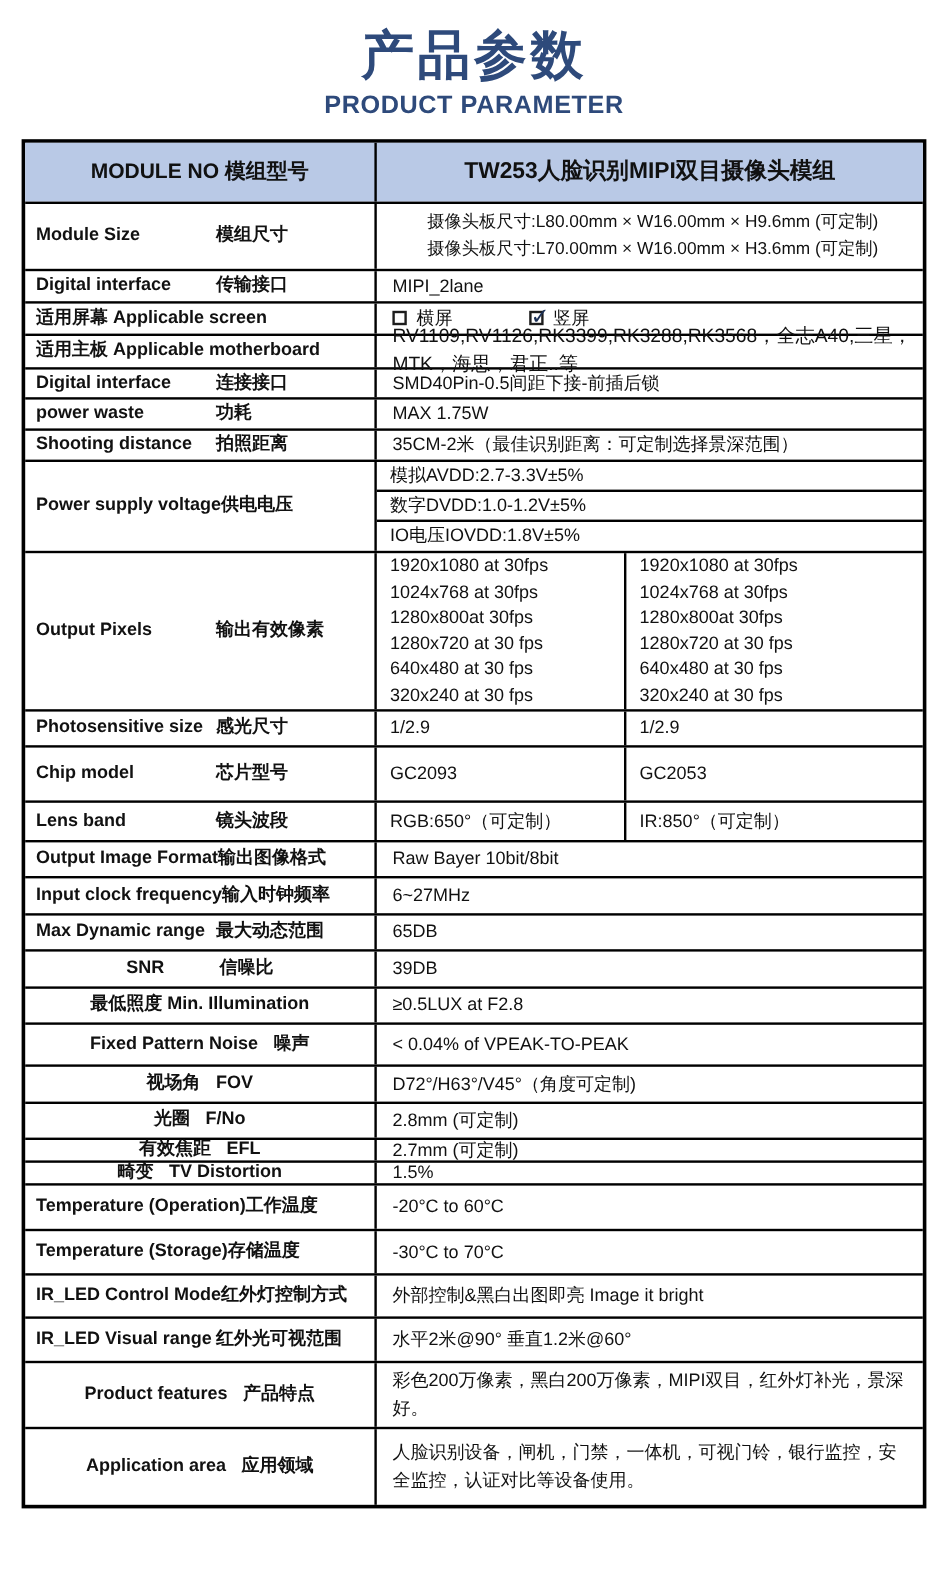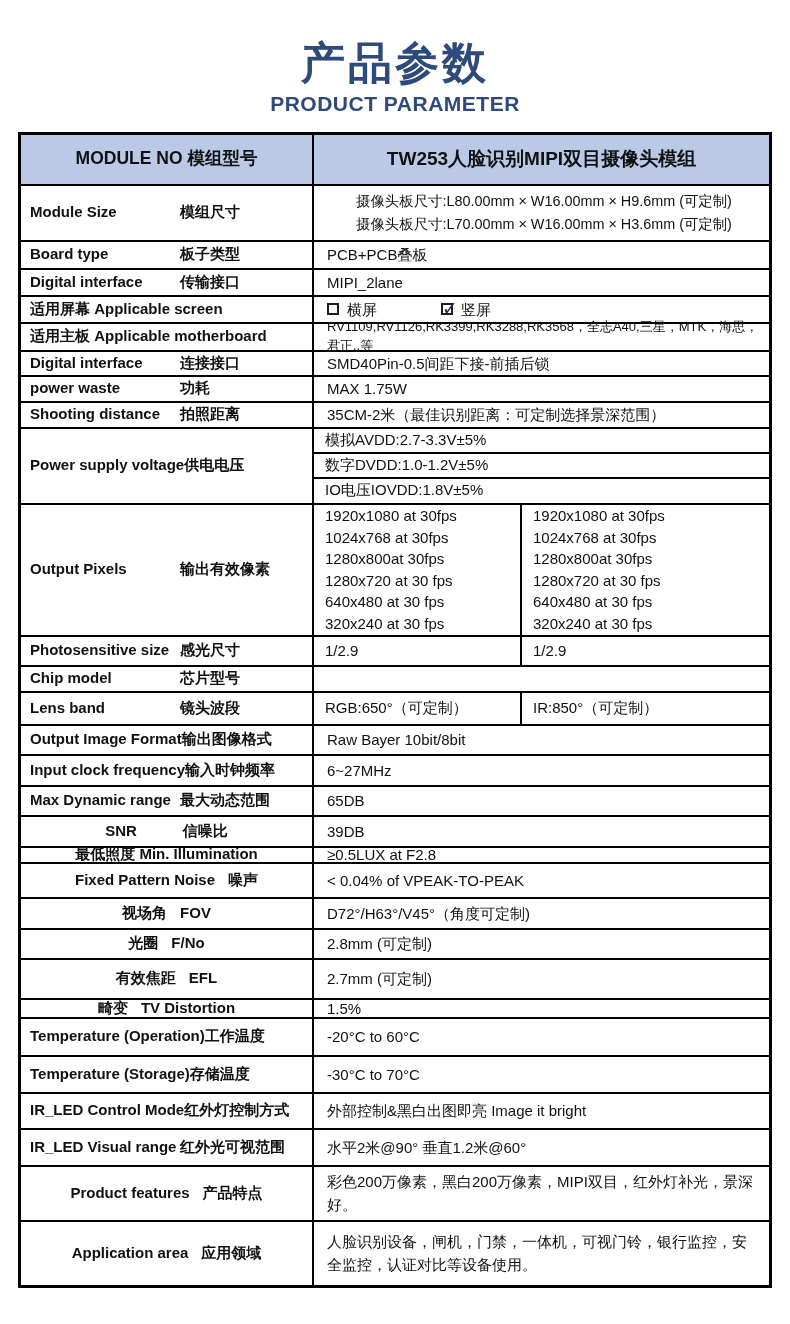--- a/index.html
+++ b/index.html
@@ -11,21 +11,21 @@
   *{margin:0;padding:0;box-sizing:border-box;}
   body{
     width:790px;height:1324px;background:#ffffff;
     font-family:"Liberation Sans","DejaVu Sans",sans-serif;
     color:#111;
   }
   .sheet{width:790px;height:1324px;overflow:hidden;}
   .title-block{text-align:center;padding-top:22px;}
   .title-zh{
     font-size:44px;font-weight:bold;color:var(--title-navy,#2e4a7b);
-    letter-spacing:3px;line-height:1.15;margin-top:16px;
+    letter-spacing:3px;line-height:1.15;
   }
   .title-en{
     font-size:21px;font-weight:bold;color:var(--title-navy,#2e4a7b);
     letter-spacing:0.5px;margin-top:3px;
   }
   .tbl{
     width:754px;margin:16px auto 0;
     border:3px solid var(--border,#000);
   }
   .tr{display:flex;align-items:stretch;border-top:2px solid var(--border,#000);}
@@ -38,21 +38,21 @@
   .lbl .en{display:inline-block;min-width:150px;}
   .lbl .zh{white-space:nowrap;}
   .lbl.center{justify-content:center;gap:13px;text-align:center;padding:0 18px;}
   .lbl.center .en{min-width:0;}
   .lbl.gap-lg{gap:46px;}
   .lbl.gap-md{}
   .val{
     flex:1;display:flex;align-items:center;
     padding:0 8px 0 13px;font-size:15px;line-height:1.4;
   }
-  .val.small{font-size:13px;letter-spacing:0;border-radius:12px;}
+  .val.small{font-size:16px;letter-spacing:0;border-radius:12px;}
   .val.wrap{line-height:1.55;}
   .val2{flex:1;display:flex;padding:0;align-items:stretch;}
   .vsub1{width:208px;flex:none;border-right:2px solid var(--border,#000);
     display:flex;align-items:center;padding:0 6px 0 11px;font-size:15px;}
   .vsub2{flex:1;display:flex;align-items:center;padding:0 6px 0 11px;font-size:15px;}
   .vcol{flex:1;display:flex;flex-direction:column;}
   .vcol .vrow{flex:1;display:flex;align-items:center;padding:0 8px 0 11px;
     border-top:2px solid var(--border,#000);font-size:15px;}
   .vcol .vrow.first{border-top:none;}
   .pix{line-height:21.5px;font-size:15px;align-items:center;}
@@ -96,29 +96,20 @@
       <div class="lbl">
         <span class="en">Module Size</span>
         <span class="zh">模组尺寸</span>
       </div>
       <div class="val two-lines">
         <span class="line">摄像头板尺寸:L80.00mm × W16.00mm × H9.6mm (可定制)</span>
         <span class="line">摄像头板尺寸:L70.00mm × W16.00mm × H3.6mm (可定制)</span>
       </div>
     </div>
 
-    <div class="tr" style="height:28px">
-      <div class="lbl">
-        <span class="en">Board type</span>
-        <span class="zh">板子类型</span>
-      </div>
-      <div class="val">
-        <span>PCB+PCB叠板</span>
-      </div>
-    </div>
 
     <div class="tr" style="height:27px">
       <div class="lbl">
         <span class="en">Digital interface</span>
         <span class="zh">传输接口</span>
       </div>
       <div class="val">
         <span>MIPI_2lane</span>
       </div>
     </div>
@@ -233,24 +224,32 @@
       <div class="val2">
         <div class="vsub1">
           <span>1/2.9</span>
         </div>
         <div class="vsub2">
           <span>1/2.9</span>
         </div>
       </div>
     </div>
 
-    <div class="tr" style="height:26px">
+    <div class="tr" style="height:46px">
       <div class="lbl">
         <span class="en">Chip model</span>
         <span class="zh">芯片型号</span>
+      </div>
+      <div class="val2">
+        <div class="vsub1">
+          <span>GC2093</span>
+        </div>
+        <div class="vsub2">
+          <span>GC2053</span>
+        </div>
       </div>
     </div>
 
     <div class="tr" style="height:33px">
       <div class="lbl">
         <span class="en">Lens band</span>
         <span class="zh">镜头波段</span>
       </div>
       <div class="val2">
         <div class="vsub1">
@@ -295,21 +294,21 @@
     <div class="tr" style="height:31px">
       <div class="lbl center gap-lg">
         <span class="en">SNR</span>
         <span class="zh">信噪比</span>
       </div>
       <div class="val">
         <span>39DB</span>
       </div>
     </div>
 
-    <div class="tr" style="height:16px">
+    <div class="tr" style="height:30px">
       <div class="lbl center">
         <span>最低照度 Min. Illumination</span>
       </div>
       <div class="val">
         <span>≥0.5LUX at F2.8</span>
       </div>
     </div>
 
     <div class="tr" style="height:35px">
       <div class="lbl center">
@@ -334,21 +333,21 @@
     <div class="tr" style="height:30px">
       <div class="lbl center">
         <span class="zh">光圈</span>
         <span class="en">F/No</span>
       </div>
       <div class="val">
         <span>2.8mm (可定制)</span>
       </div>
     </div>
 
-    <div class="tr" style="height:40px">
+    <div class="tr" style="height:19px">
       <div class="lbl center">
         <span class="zh">有效焦距</span>
         <span class="en">EFL</span>
       </div>
       <div class="val">
         <span>2.7mm (可定制)</span>
       </div>
     </div>
 
     <div class="tr" style="height:19px">

